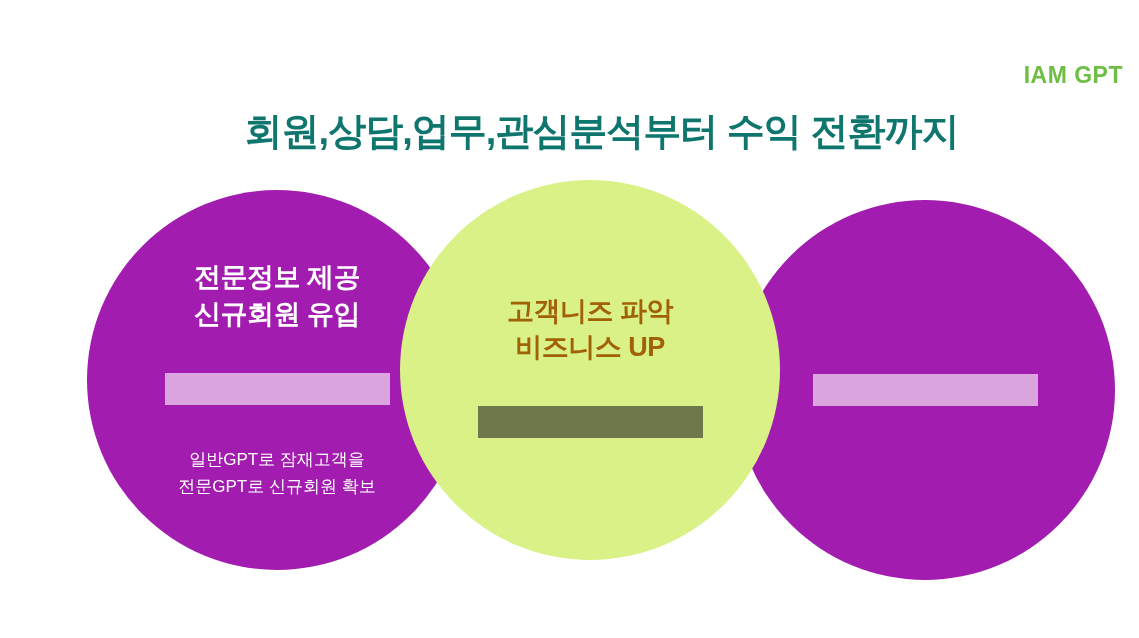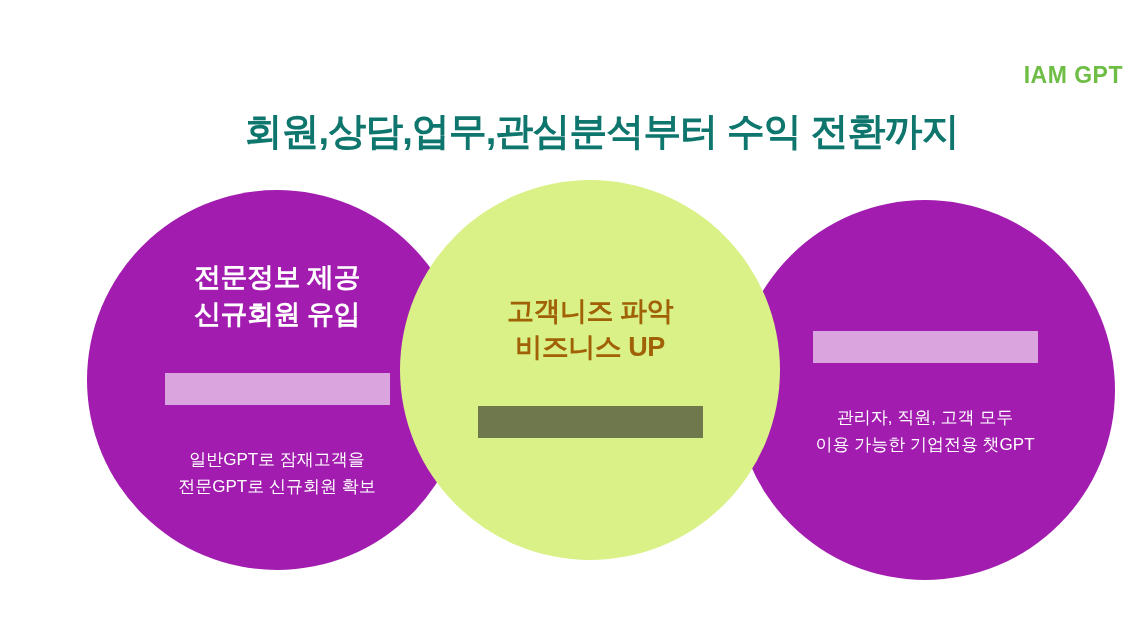--- a/index.html
+++ b/index.html
@@ -87,17 +87,15 @@
   </div>
 
   <div class="circle light c2">
     <div class="circle-title">고객니즈 파악
 비즈니스 UP</div>
     <div class="divider"></div>
   </div>
 
   <div class="circle dark c3">
     <div class="divider"></div>
-    <div class="circle-body">관리자, 직원, 고객 모두
-이용 가능한 기업전용 챗GPT</div>
   </div>
 
 </div>
 
 </body></html>

